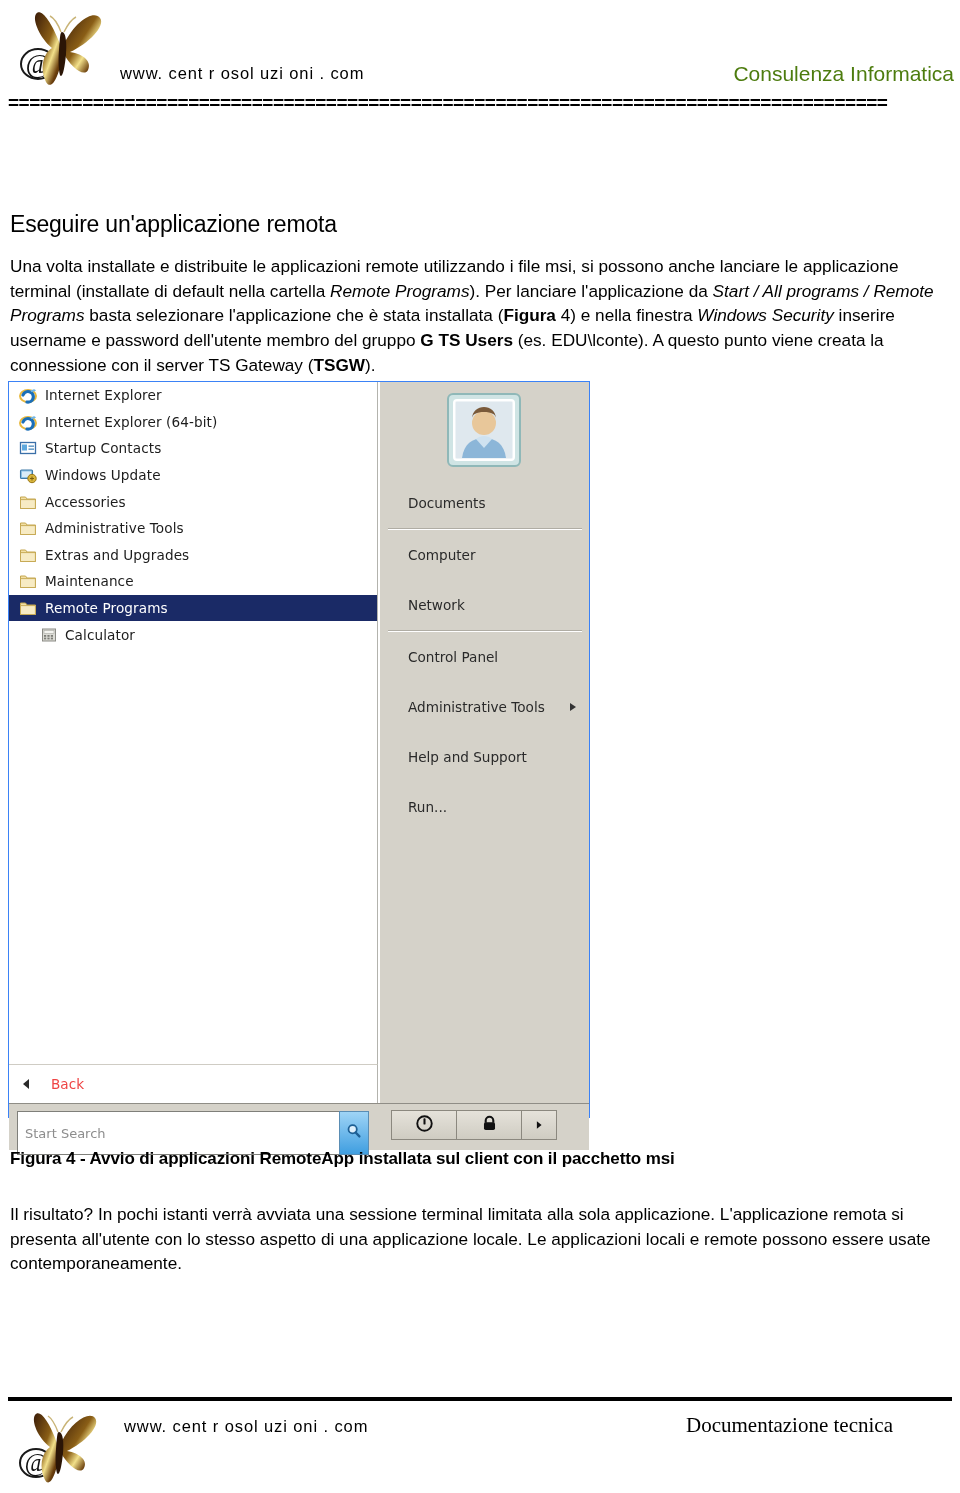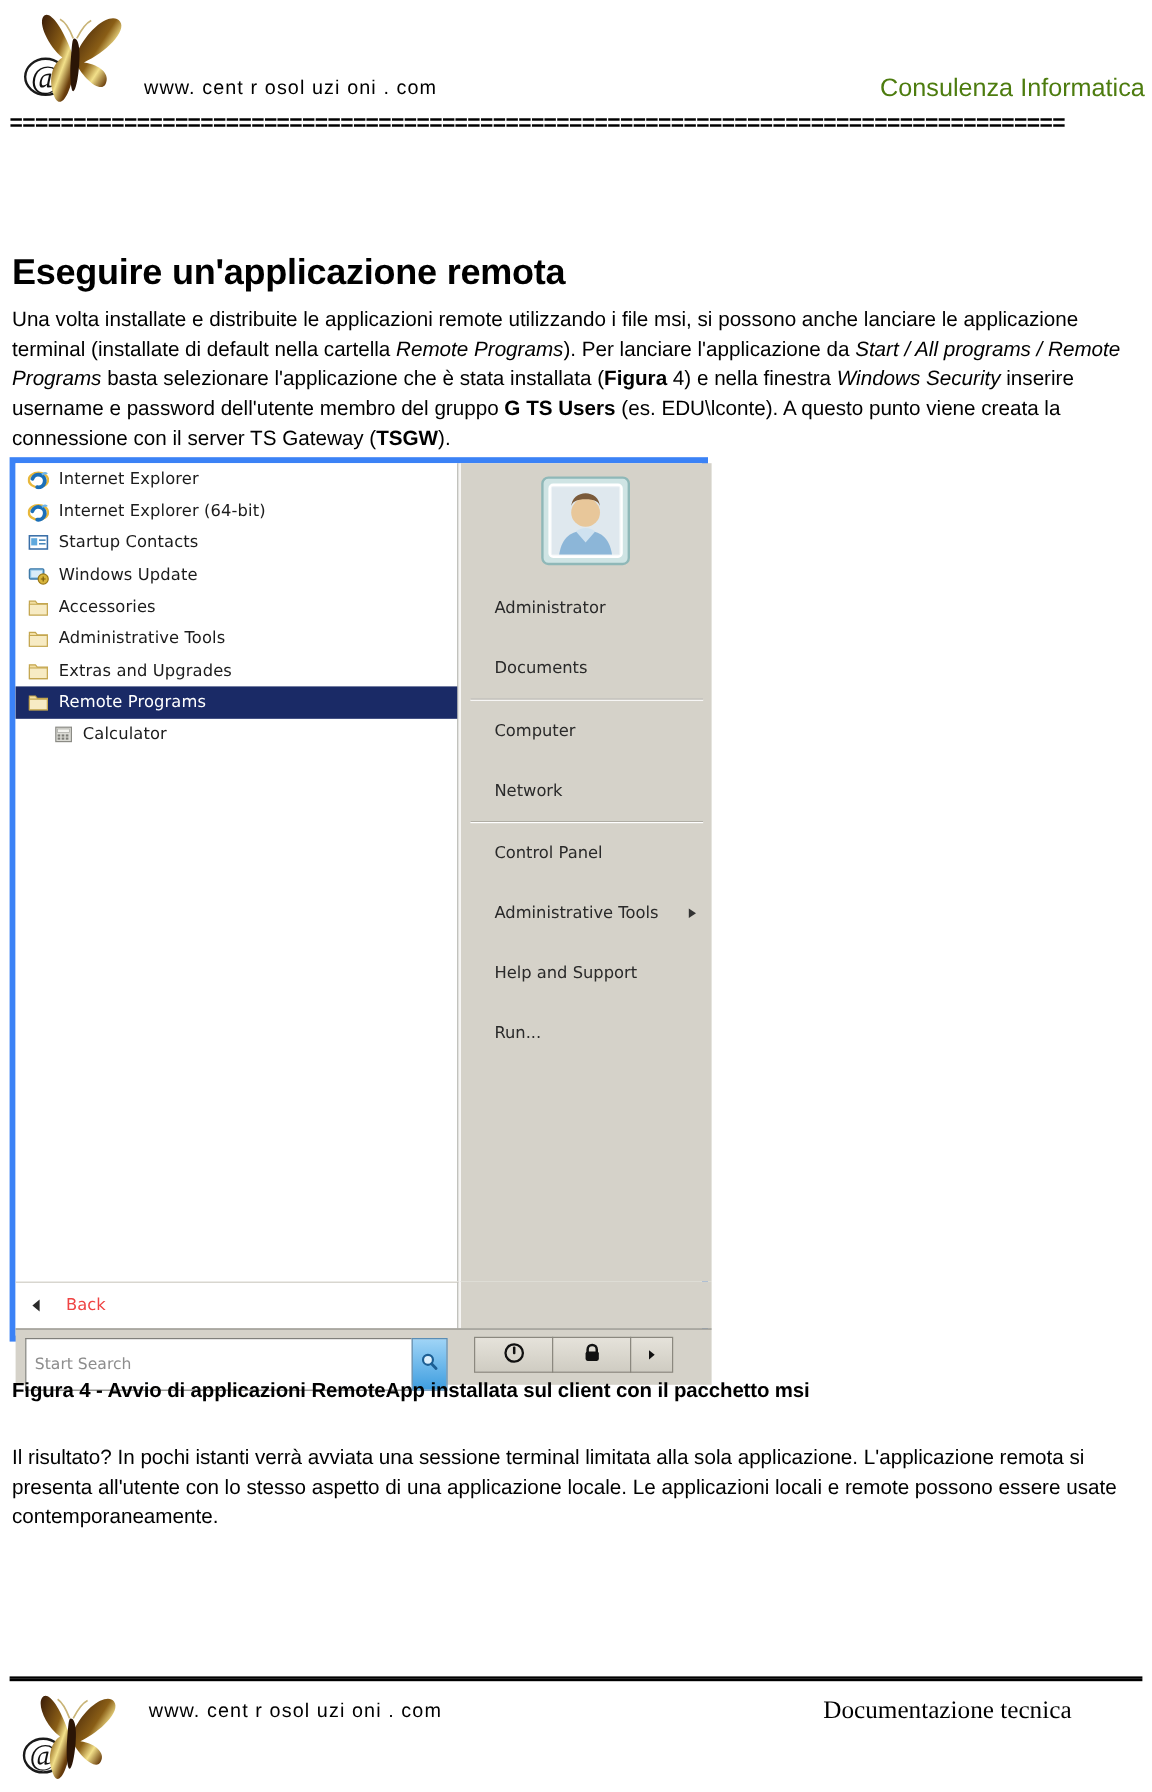--- a/index.html
+++ b/index.html
@@ -58,22 +58,22 @@
     line-height: 14px;
     overflow: hidden;
     white-space: nowrap;
     color: #000;
   }
 
   
   .doc-title {
     position: absolute;
     left: 10px; top: 167px;
-    font-size: 30px;
-    font-weight: bold;
+    font-size: 23px;
+    font-weight: normal;
     letter-spacing: -0.2px;
     margin-top: 44px;
   }
 
   .body-para {
     position: absolute;
     left: 10px;
     width: 940px;
     font-size: 17.2px;
     line-height: 24.6px;
@@ -93,21 +93,21 @@
     letter-spacing: -0.1px;
   }
 
   
   .screenshot {
     position: absolute;
     left: 8px; top: 381px;
     width: 582px;
     height: 737px;
     background: #ffffff;
-    border: 5px solid #3b82f6;
+    border: 1px solid #3b82f6;
     box-sizing: border-box;
     font-family: "DejaVu Sans", sans-serif;
   }
   .sm-panes {
     position: absolute;
     left: 0; top: 0;
     width: 580px;
     height: 682px;
   }
   .sm-left {
@@ -424,20 +424,29 @@
       <div class="pm-item">
         <span class="pm-ico">
           <svg viewBox="0 0 18 18" width="18" height="18">
               <path d="M1.5 4h5l1.6 2h8.4v9.5H1.5z" fill="#f2dfa4" stroke="#c4a64f" stroke-width="1"></path>
               <path d="M1.5 6.6h14.9v8.9H1.5z" fill="#f7ebc4" stroke="#c4a64f" stroke-width=".9"></path>
             </svg>
         </span>
         <span>Extras and Upgrades</span>
       </div>
 
+      <div class="pm-item">
+        <span class="pm-ico">
+          <svg viewBox="0 0 18 18" width="18" height="18">
+              <path d="M1.5 4h5l1.6 2h8.4v9.5H1.5z" fill="#f2dfa4" stroke="#c4a64f" stroke-width="1"></path>
+              <path d="M1.5 6.6h14.9v8.9H1.5z" fill="#f7ebc4" stroke="#c4a64f" stroke-width=".9"></path>
+            </svg>
+        </span>
+        <span>Maintenance</span>
+      </div>
 
       <div class="pm-item selected">
         <span class="pm-ico">
           <svg viewBox="0 0 18 18" width="18" height="18">
               <path d="M1.5 4h5l1.6 2h8.4v9.5H1.5z" fill="#f2dfa4" stroke="#c4a64f" stroke-width="1"></path>
               <path d="M1.5 6.6h14.9v8.9H1.5z" fill="#f7ebc4" stroke="#c4a64f" stroke-width=".9"></path>
             </svg>
         </span>
         <span>Remote Programs</span>
       </div>
@@ -471,23 +480,20 @@
           <rect x="10" y="10" width="56" height="56" fill="#dfe8ee"></rect>
           <circle cx="38" cy="31" r="12" fill="#e8c79a"></circle>
           <path d="M26 27c0-8 6-12 12-12s12 4 12 12c0-5-5-7-12-7s-12 2-12 7z" fill="#7a5a3a"></path>
           <path d="M16 66c2-14 10-20 22-20s20 6 22 20z" fill="#8cb6d8"></path>
           <path d="M30 47l8 9 8-9c-2-2-5-3-8-3s-6 1-8 3z" fill="#cfe2f0"></path>
         </svg>
       </div>
 
       <div class="rp-list">
 
-        <div class="rp-item">
-          <span>Administrator</span>
-        </div>
         <div class="rp-item">
           <span>Documents</span>
         </div>
 
         <div class="rp-sep"></div>
 
         <div class="rp-item">
           <span>Computer</span>
         </div>
         <div class="rp-item">

